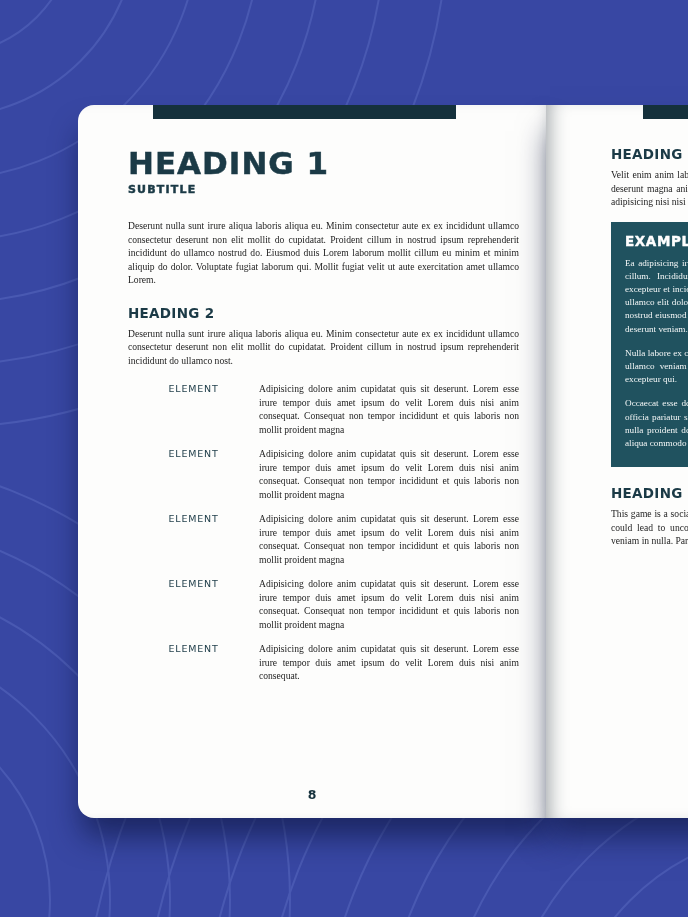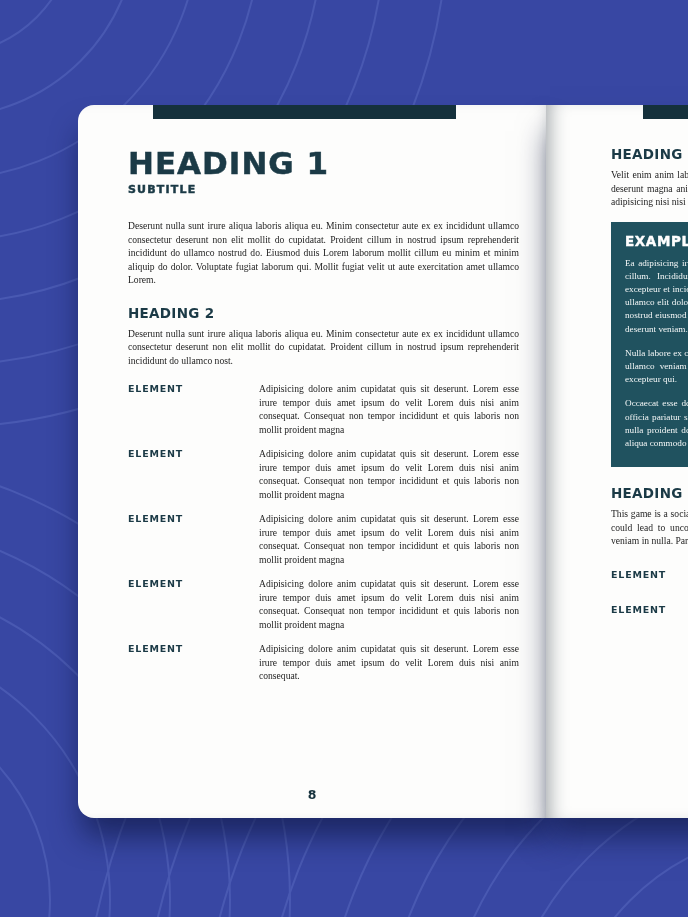--- a/index.html
+++ b/index.html
@@ -51,22 +51,22 @@
   h2.sec{
     font-family:"DejaVu Sans", sans-serif;font-weight:bold;
     font-size:13.5px;letter-spacing:.3px;color:#1b3a46;
     margin:18px 0 6px 0;line-height:16px;
   }
 
   .elements{margin-top:15px;}
   .el-row{display:flex;margin-bottom:11px;}
   .el-label{
     flex:none;width:131px;
-    font-family:"DejaVu Sans", sans-serif;font-weight:bold;
-    font-size:9.5px;letter-spacing:.8px;color:#1b3a46;padding-top:1px;
+    font-family:"DejaVu Sans", sans-serif;font-weight:normal;
+    font-size:9.5px;letter-spacing:.8px;color:#1b3a46;padding-top:1px;text-align:center;
   }
   .el-text{flex:1;font-family:Liberation Serif, serif;}
 
   .page-number{
     position:absolute;bottom:16px;left:0;width:468px;text-align:center;
     font-family:"DejaVu Sans", sans-serif;font-weight:bold;
     font-size:12.5px;color:#15313c;
   }
 
   .example{

